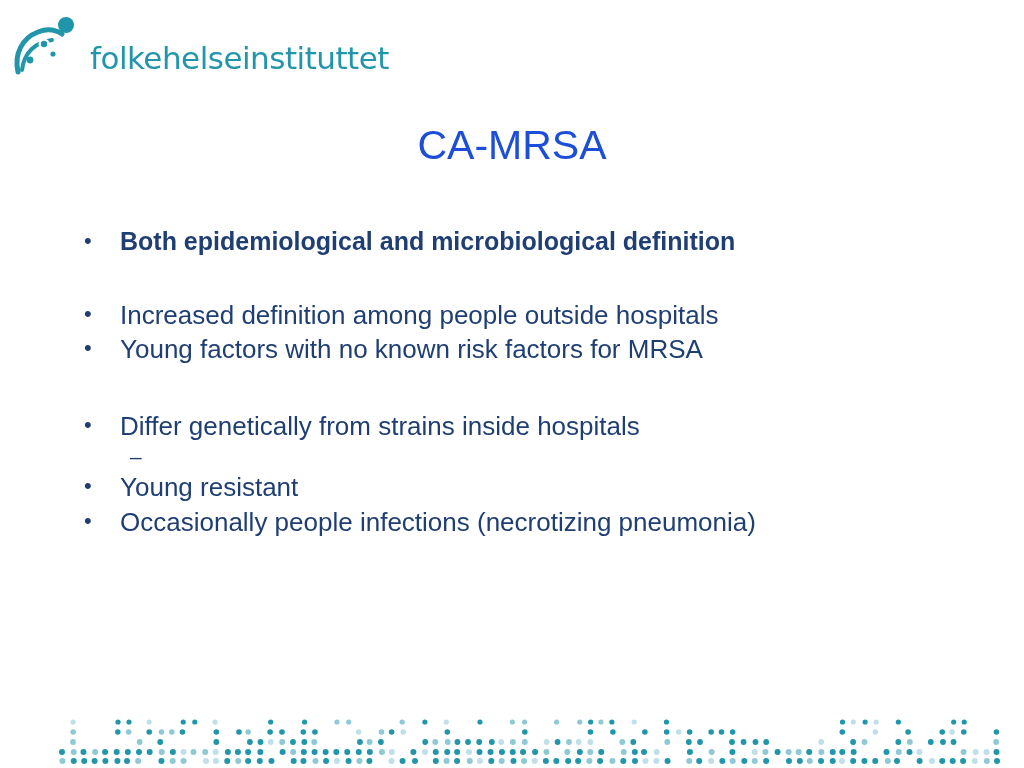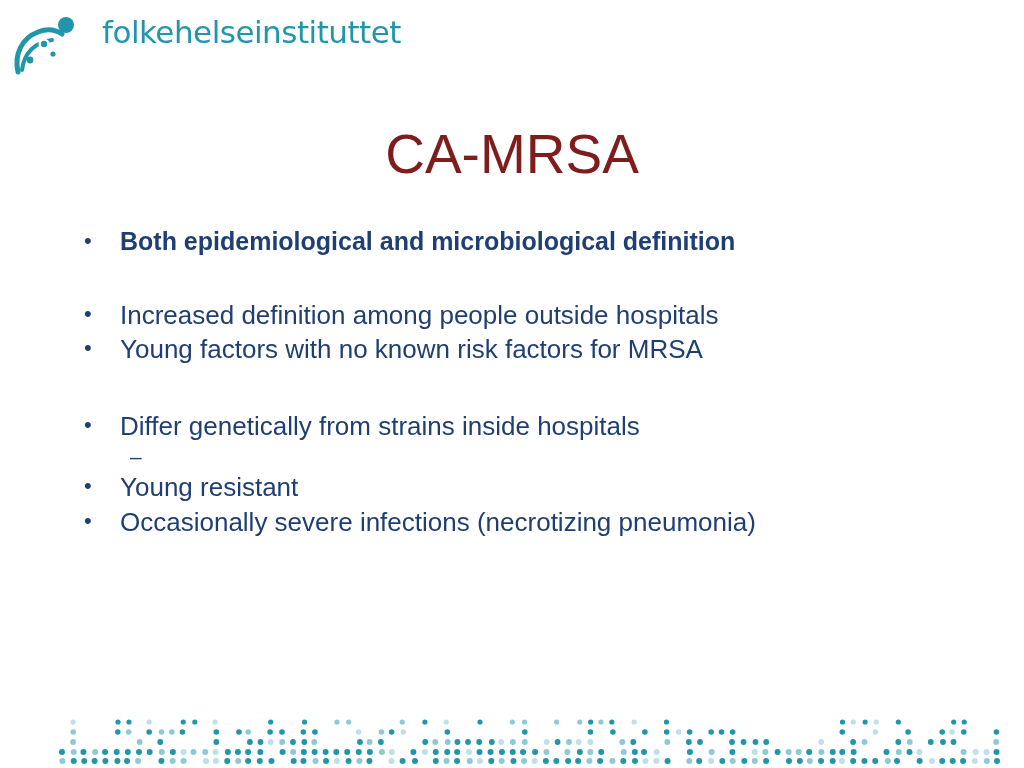--- a/index.html
+++ b/index.html
@@ -14,22 +14,22 @@
     overflow: hidden;
     position: relative;
   }
 
   
   .logo-area {
     position: absolute;
     left: 8px;
     top: 14px;
     display: flex;
-    align-items: flex-start;
-    gap: 22px;
+    align-items: flex-end;
+    gap: 10px;
   }
   .logo-mark {
     width: 72px;
     height: 62px;
     position: relative;
   }
   .logo-word {
     font-size: 31px;
     color: #2196ab;
     letter-spacing: -0.5px;
@@ -38,22 +38,22 @@
     white-space: nowrap;
   }
 
   
   .slide-title {
     position: absolute;
     left: 0;
     right: 0;
     top: 122px;
     text-align: center;
-    font-size: 55px;
-    color: #7f1d1d;
+    font-size: 41px;
+    color: #1d4ed8;
     font-family: "Liberation Sans", sans-serif;
     font-weight: 400;
   }
 
   
   .body-block {
     position: absolute;
     left: 84px;
     top: 225px;
     width: 900px;
@@ -157,21 +157,21 @@
   </div>
 
   <div class="bullet-row">
     <span class="marker">•</span>
     <span class="text">Young resistant</span>
   </div>
 
   <div class="bullet-row">
     <span class="marker">•</span>
     <span class="text">
-      <span class="line2">Occasionally severe infections (necrotizing pneumonia)</span>
+      <span class="line2">Occasionally people infections (necrotizing pneumonia)</span>
     </span>
   </div>
 
 </div>
 
 <div class="footer-dots">
   <svg id="dots-svg" width="1024" height="58" viewBox="0 0 1024 58" xmlns="http://www.w3.org/2000/svg">
       <circle cx="73.08458399772644" cy="12" r="2.6" fill="#bfe0e8"></circle>
       <circle cx="117.99474626779556" cy="12" r="2.6" fill="#2196ab"></circle>
       <circle cx="128.98552024364471" cy="12" r="2.6" fill="#2196ab"></circle>

